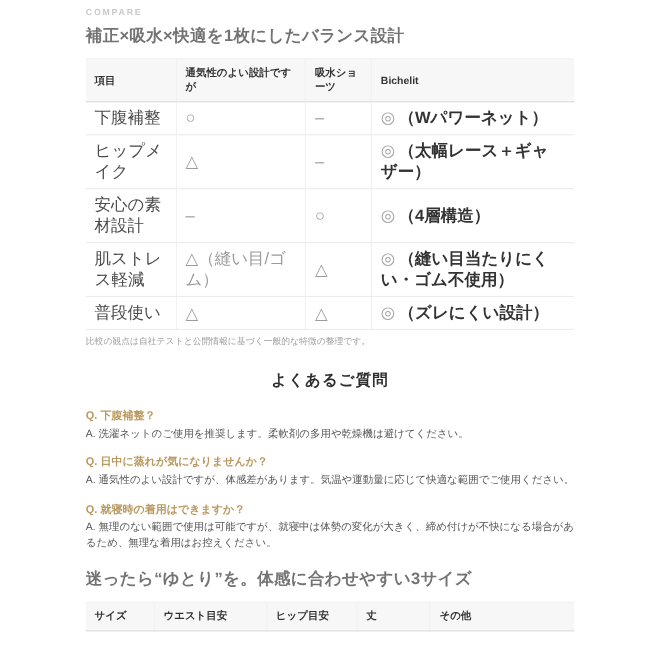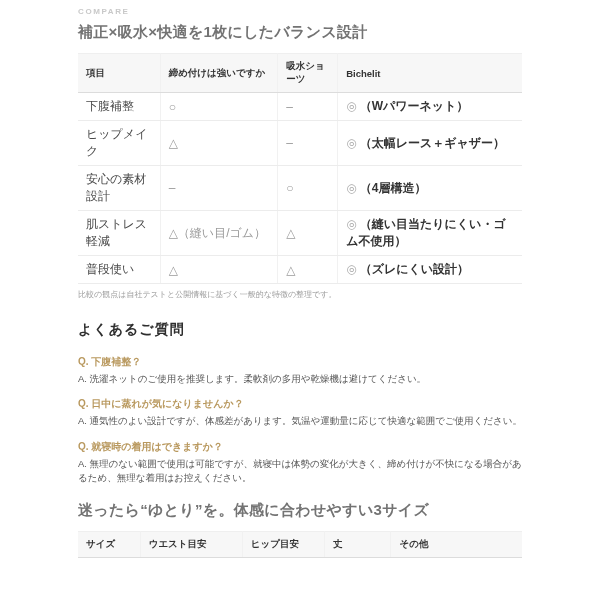--- a/index.html
+++ b/index.html
@@ -31,21 +31,21 @@
     background: #f7f7f7;
     text-align: left;
     font-weight: bold;
     font-size: 9.5px;
     color: #333;
     padding: 6px 8px;
     border-bottom: 1px solid #dcdcdc;
     border-top: 1px solid #efefef;
   }
   td {
-    font-size: 12px;
+    font-size: 15px;
     padding: 5px 8px;
     border-bottom: 1px solid #ececec;
     color: #555;
     vertical-align: middle;
   }
   th:not(:last-child), td:not(:last-child) { border-right: 1px solid #f1f1f1; }
 
   .compare-table col.c1 { width: 18.5%; }
   .compare-table col.c2 { width: 26.5%; }
   .compare-table col.c3 { width: 13.5%; }
@@ -55,20 +55,21 @@
   .mark { color: #a8a8a8; margin-right: 3px; }
   .mark-detail { font-weight: bold; color: #333; }
 
   .table-note {
     font-size: 8px;
     color: #9b9b9b;
     margin-top: 5px;
   }
 
   .faq-title {
+    text-align: center;
     font-size: 14px;
     font-weight: bold;
     color: #2e2e2e;
     margin: 21px 0 16px 0;
     letter-spacing: 1px;
   }
   .faq-item { margin-bottom: 11px; }
   .faq-q {
     color: #b9995f;
     font-weight: bold;
@@ -99,21 +100,21 @@
   <table class="compare-table">
     <colgroup>
         <col class="c1">
         <col class="c2">
         <col class="c3">
         <col class="c4">
       </colgroup>
     <thead>
         <tr id="compare-head">
           <th>項目</th>
-          <th>締め付けは強いですか</th>
+          <th>通気性のよい設計ですが</th>
           <th>吸水ショーツ</th>
           <th>Bichelit</th>
         </tr>
       </thead>
     <tbody id="compare-body">
         <tr>
           <td class="item-cell">下腹補整</td>
           <td class="sym">○</td>
           <td class="sym">–</td>
           <td><span class="mark">◎</span><span class="mark-detail">（Wパワーネット）</span></td>

